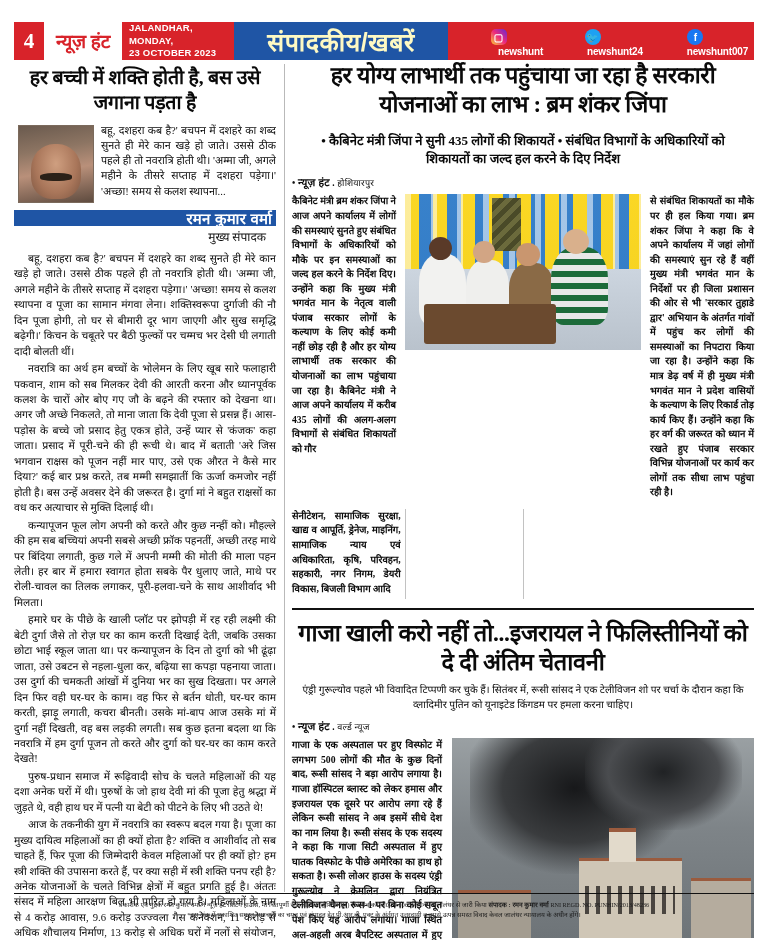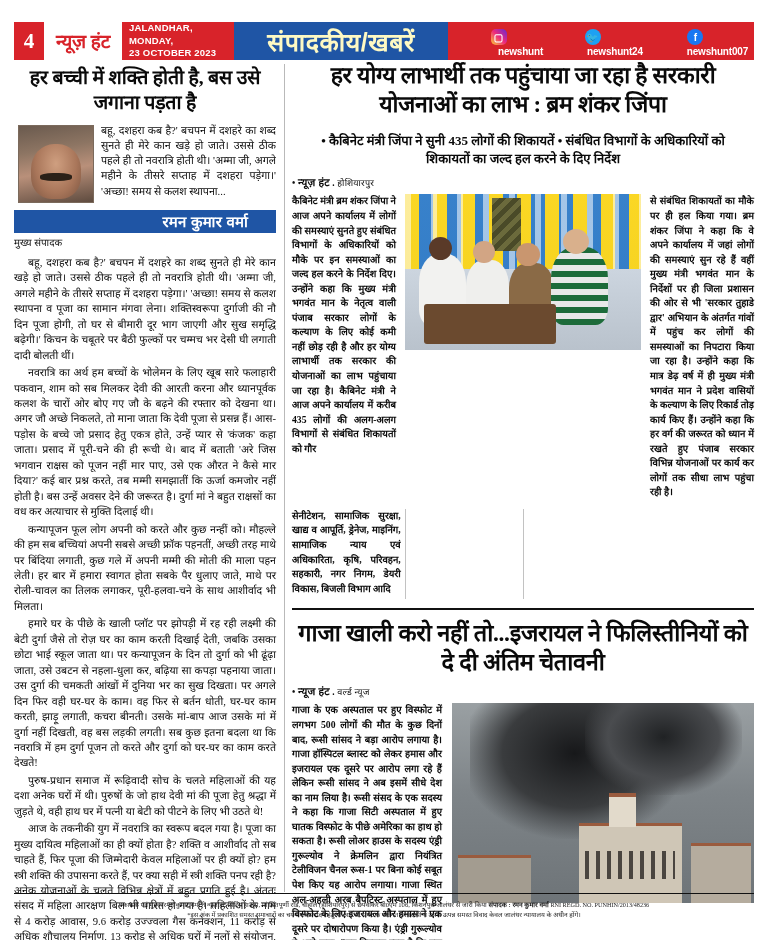--- a/index.html
+++ b/index.html
@@ -95,27 +95,27 @@
   .ed-photo .tache {
     position:absolute; left:28%; top:62%; width:44%; height:10%;
     background:#2b2118; border-radius:40%; z-index:2;
   }
   .ed-intro {
     font-size: 10.7px; line-height: 1.42; text-align: justify;
     margin: 0; hyphens: auto;
   }
   .ed-namebar {
     margin-top: 4px; background: #1f55a5; color: #fff;
-    height: 23px; display: flex; align-items: center; justify-content: flex-end;
-    padding-right: 28px;
+    height: 16px; display: flex; align-items: center; justify-content: flex-end;
+    padding-right: 4px;
     font-family: "Liberation Sans", sans-serif;
     font-weight: bold; font-size: 15px; letter-spacing: 0.2px;
   }
   .ed-role {
-    font-size: 10px; padding: 2px 10px 0 0; color: #111;
+    text-align: right; font-size: 12px; padding: 2px 10px 0 0; color: #111;
   }
   .ed-body { margin-top: 6px; }
   .ed-body p {
     font-size: 10.6px; line-height: 1.46; text-align: justify;
     margin: 0 0 2px 0; text-indent: 14px;
   }
 
   
   .right-side { position: absolute; left: 292px; top: 62px; width: 462px; }
 
@@ -350,20 +350,21 @@
         </div>
         <div class="colcell colbody"></div>
         <div class="colcell colbody"></div>
       </div>
 
       <div class="sep-thick"></div>
     </div>
 
     <div>
       <h1 class="lead-head2">गाजा खाली करो नहीं तो...इजरायल ने फिलिस्तीनियों को दे दी अंतिम चेतावनी</h1>
+      <p class="lead-sub2">एंड्री गुरूल्योव पहले भी विवादित टिप्पणी कर चुके हैं। सितंबर में, रूसी सांसद ने एक टेलीविजन शो पर चर्चा के दौरान कहा कि व्लादिमीर पुतिन को यूनाइटेड किंगडम पर हमला करना चाहिए।</p>
 
       <div class="byline">
         <span class="dot">•&nbsp;</span><span class="brand">न्यूज हंट</span><span>&nbsp;.&nbsp;</span><span class="place">वर्ल्ड न्यूज</span>
       </div>
 
       <div class="art2-grid">
         <div class="colbody">
           <p class="noind">गाजा के एक अस्पताल पर हुए विस्फोट में लगभग 500 लोगों की मौत के कुछ दिनों बाद, रूसी सांसद ने बड़ा आरोप लगाया है। गाजा हॉस्पिटल ब्लास्ट को लेकर हमास और इजरायल एक दूसरे पर आरोप लगा रहे हैं लेकिन रूसी सांसद ने अब इसमें सीधे देश का नाम लिया है। रूसी संसद के एक सदस्य ने कहा कि गाजा सिटी अस्पताल में हुए घातक विस्फोट के पीछे अमेरिका का हाथ हो सकता है। रूसी लोअर हाउस के सदस्य एंड्री गुरूल्योव ने क्रेमलिन द्वारा नियंत्रित टेलीविजन चैनल रूस-1 पर बिना कोई सबूत पेश किए यह आरोप लगाया। गाजा स्थित अल-अहली अरब बैपटिस्ट अस्पताल में हुए विस्फोट के लिए इजरायल और हमास ने एक दूसरे पर दोषारोपण किया है।
 एंड्री गुरूल्योव ने आगे कहा, "यह बिल्कुल स्पष्ट है कि एक गाइडेड बम वहां गिरा। अब वहां एक बारीक लाइन दिख रही है! आज ही एक (अमेरिकी) विमान वाहक समूह इजराइल के तट के पास पहुंचा' उनका इशारा अमेरिकी नौसेना के युद्धपोतों की ओर था, जिन्हें हमास के 7 अक्तूबर को इजरायल पर हमले के बाद पूर्वी भूमध्य सागर में तैनात किया गया था।
 एंड्री गुरूल्योव ने आगे कहा, "हो सकता है कि बम गिराने का आदेश इजरायली क्षेत्र पर एक स्थिर कमांड सेंटर या विमान वाहक</p>

